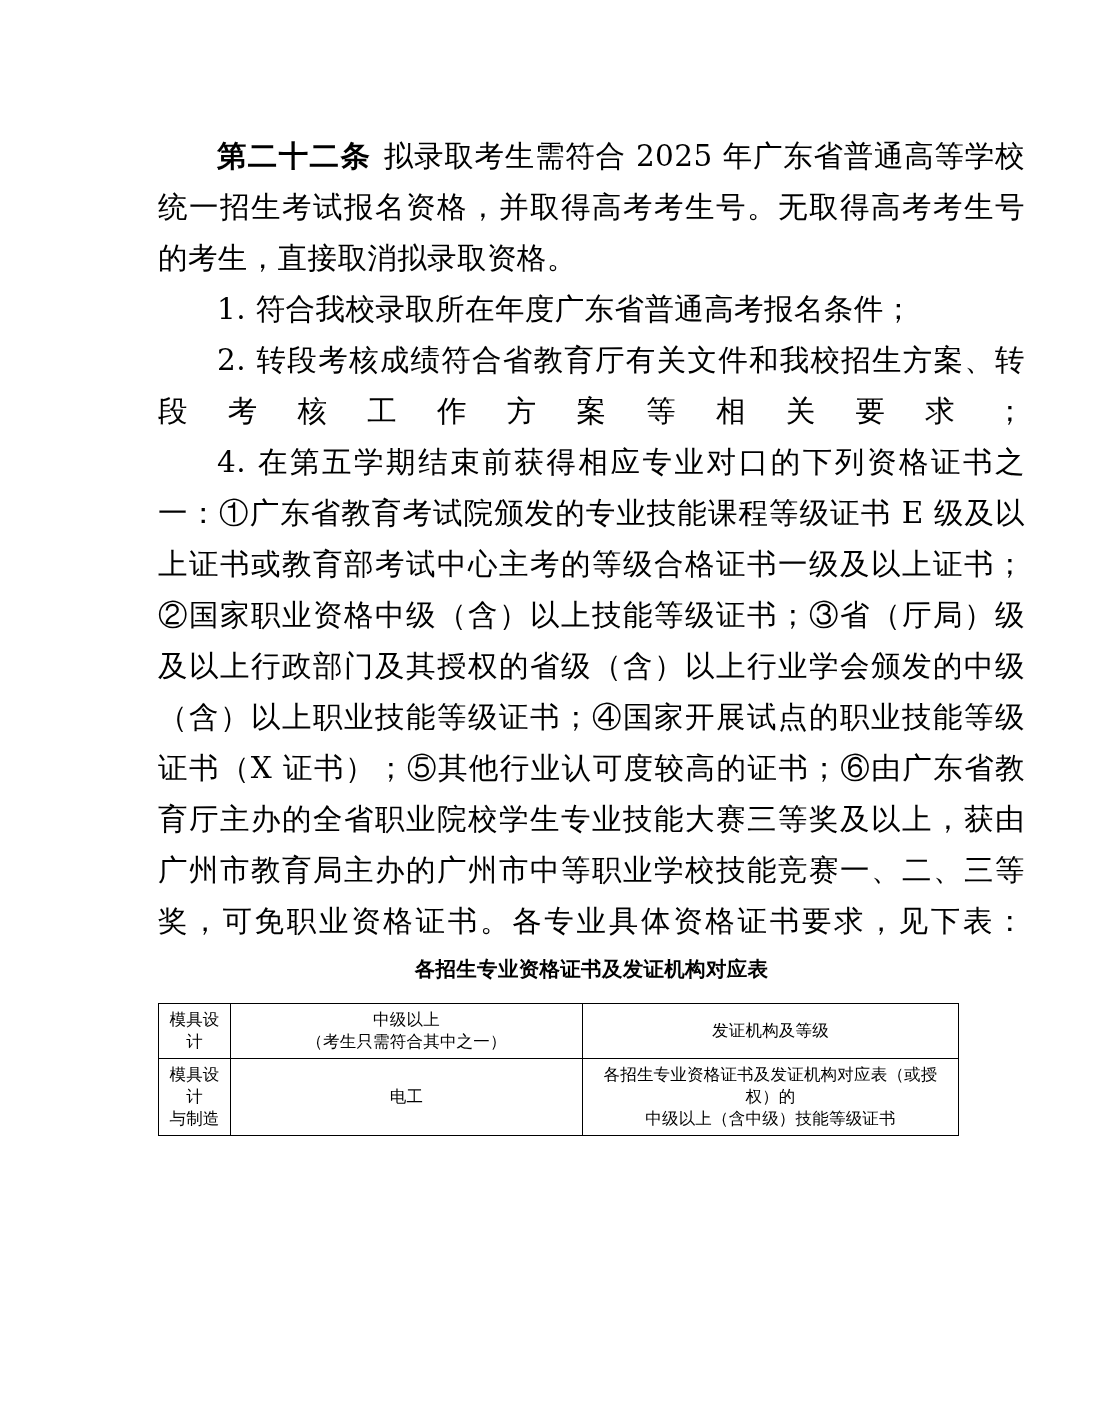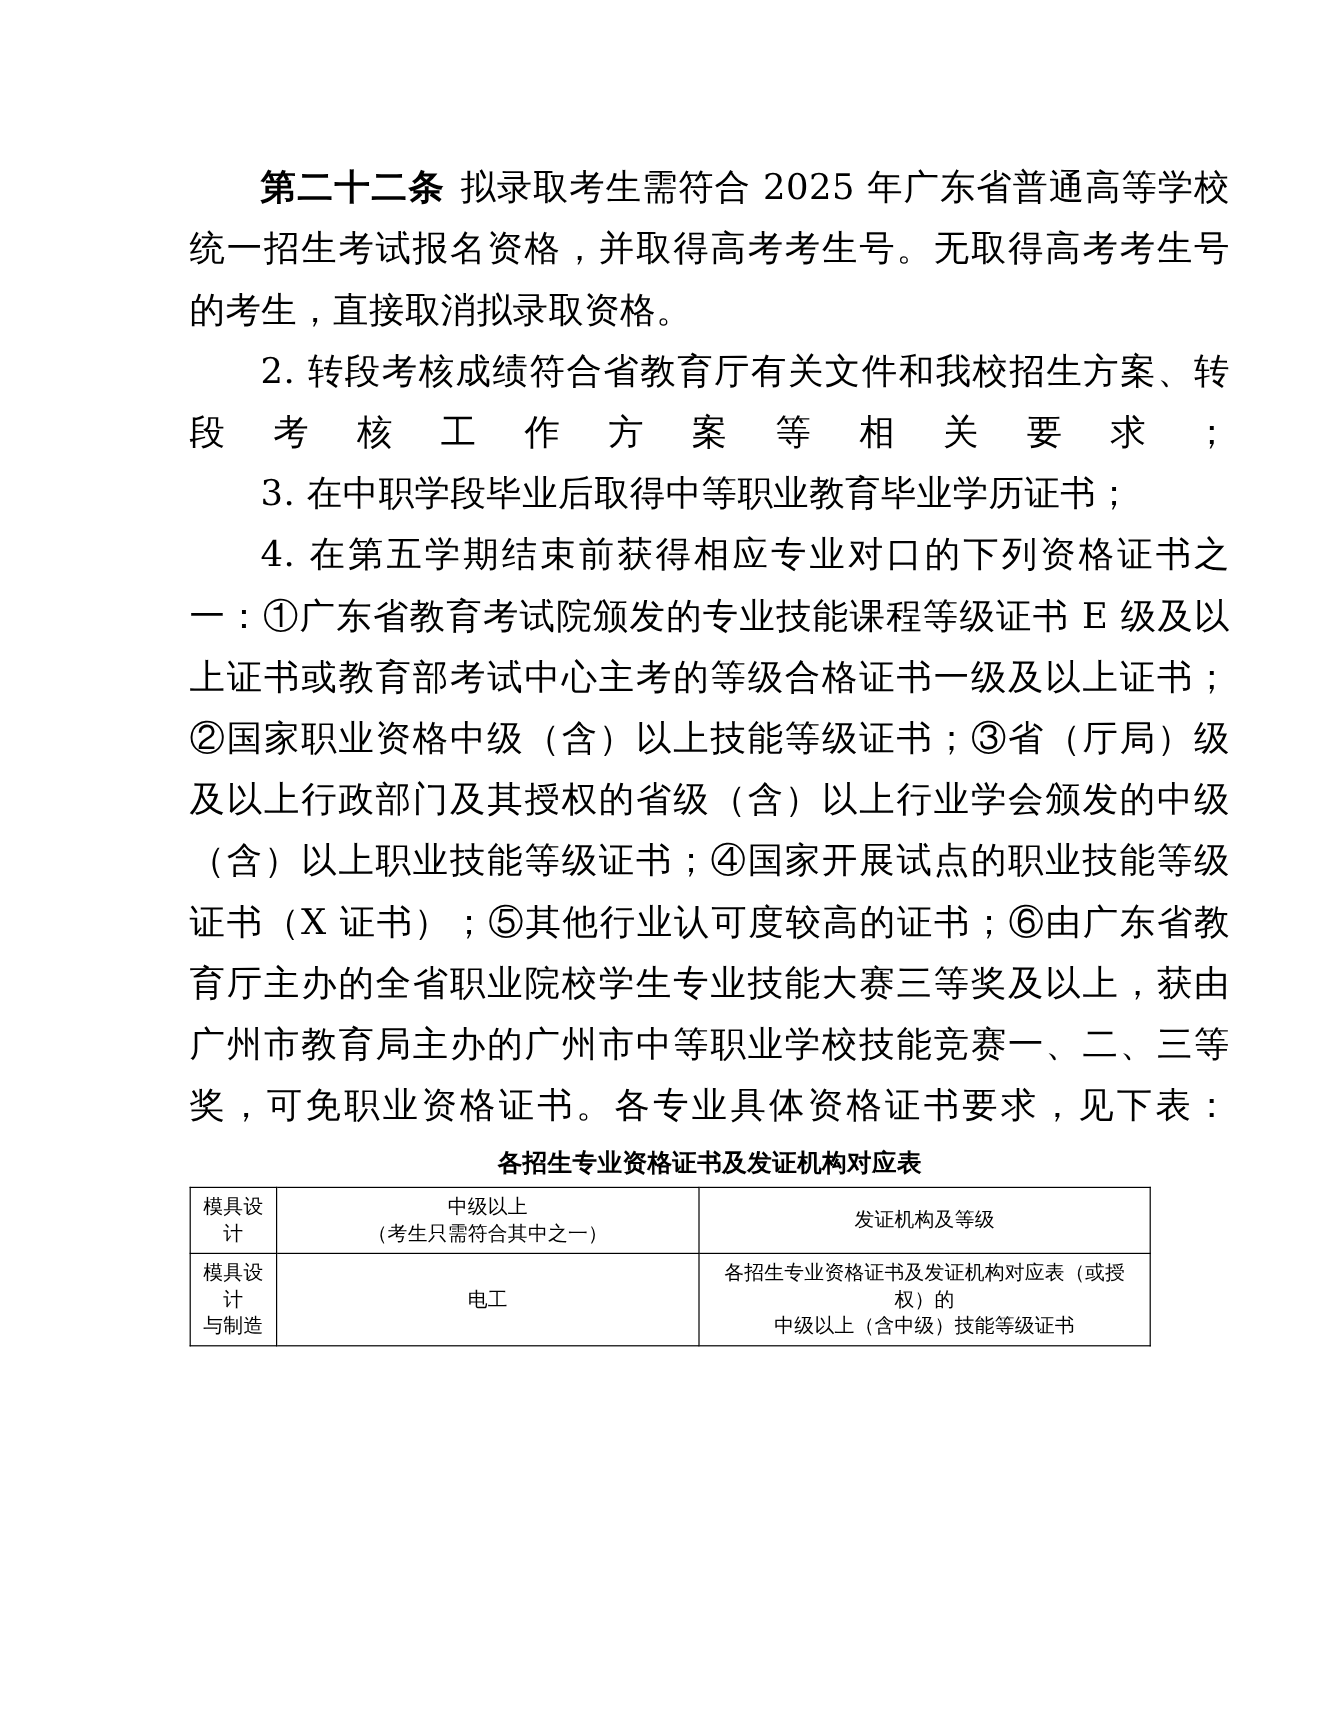--- a/index.html
+++ b/index.html
@@ -46,21 +46,21 @@
   .list-para {
     margin: 0;
     text-indent: 59px;
     text-align: justify;
     text-justify: inter-character;
     text-align-last: left;
   }
   .list-para.flow { text-align-last: justify; }
 
   .table-title {
-    margin: 8px 0 6px 0;
+    margin: 8px 0 20px 0;
     text-align: center;
     font-family: "DejaVu Sans", "Liberation Sans", sans-serif;
     font-weight: bold;
     font-size: 20.5px;
     letter-spacing: 0.3px;
   }
 
   table.cert-table {
     border-collapse: collapse;
     width: 800px;
@@ -85,24 +85,24 @@
 </head>
 <body>
 
 <div class="page">
 
   <div class="body-text">
 
     <p class="para"><span class="article-label">第二十二条</span><span class="article-gap"></span><span>拟录取考生需符合 2025 年广东省普通高等学校统一招生考试报名资格，并取得高考考生号。无取得高考考生号的考生，直接取消拟录取资格。</span></p>
 
 
+    <p class="list-para">1. 符合我校录取所在年度广东省普通高考报名条件；</p>
 
     <p class="list-para flow">2. 转段考核成绩符合省教育厅有关文件和我校招生方案、转段考核工作方案等相关要求；</p>
 
-    <p class="list-para">3. 在中职学段毕业后取得中等职业教育毕业学历证书；</p>
 
     <p class="list-para flow">4. 在第五学期结束前获得相应专业对口的下列资格证书之一：①广东省教育考试院颁发的专业技能课程等级证书 E 级及以上证书或教育部考试中心主考的等级合格证书一级及以上证书；②国家职业资格中级（含）以上技能等级证书；③省（厅局）级及以上行政部门及其授权的省级（含）以上行业学会颁发的中级（含）以上职业技能等级证书；④国家开展试点的职业技能等级证书（X 证书）；⑤其他行业认可度较高的证书；⑥由广东省教育厅主办的全省职业院校学生专业技能大赛三等奖及以上，获由广州市教育局主办的广州市中等职业学校技能竞赛一、二、三等奖，可免职业资格证书。各专业具体资格证书要求，见下表：</p>
 
   </div>
 
   <div class="table-title">各招生专业资格证书及发证机构对应表</div>
 
   <table class="cert-table">
     <colgroup>
       <col class="col-major">

